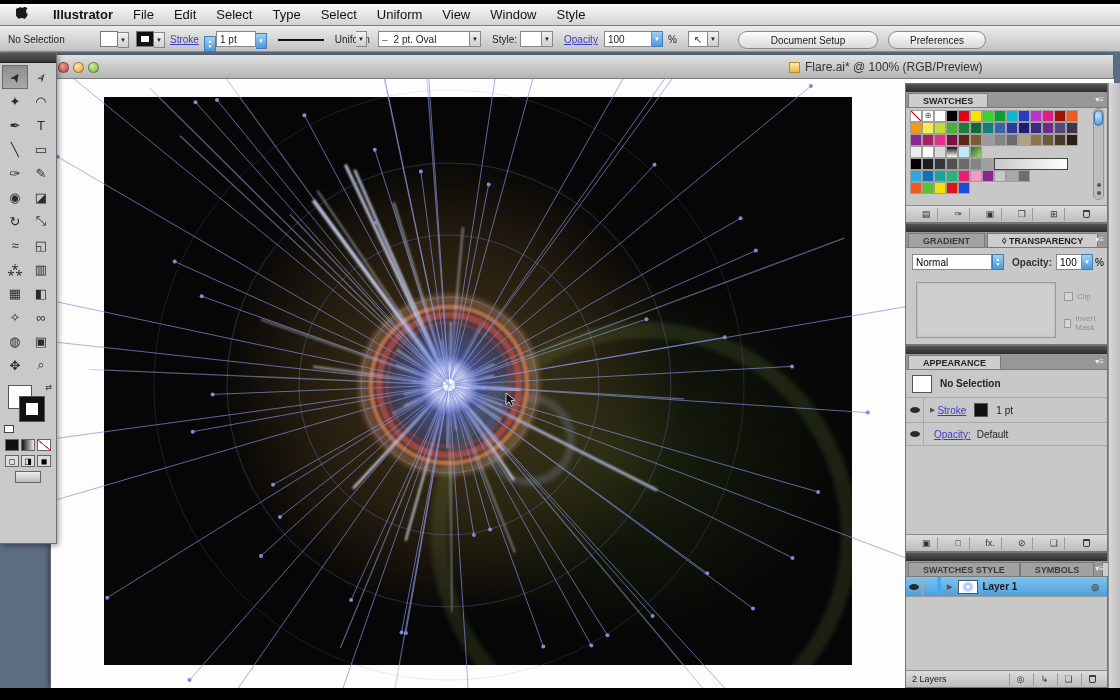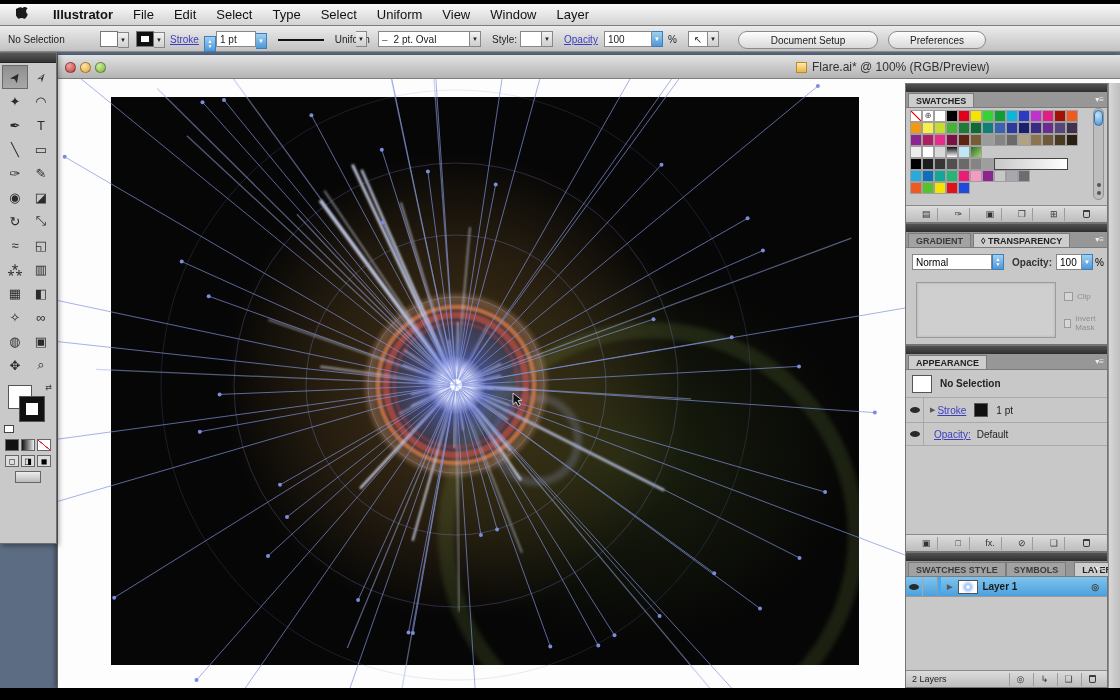--- a/index.html
+++ b/index.html
@@ -33,21 +33,21 @@
   .pill { border:1px solid #8a8a8a; border-radius:9px; height:18px; top:4px;
           background:linear-gradient(#fdfdfd,#d9d9d9); font-size:10px; color:#222;
           display:inline-flex; align-items:center; justify-content:center; }
   .linesample { display:inline-block; width:46px; height:2px; background:#111; vertical-align:middle; }
 
   
   #workspace { position:absolute; left:0; top:52px; width:1120px; height:636px;
                background:#5c6c82; }
 
   
-  #docwin { position:absolute; left:57px; top:3px; width:1063px; height:633px;
+  #docwin { position:absolute; left:50px; top:3px; width:1063px; height:633px;
             background:#fff; border-left:1px solid #666; box-shadow:-2px 0 4px rgba(0,0,0,.35); }
   #titlebar { position:absolute; left:0; top:0; width:100%; height:24px;
               background:linear-gradient(#e2e2e2,#b4b4b4); border-bottom:1px solid #7c7c7c; }
   .tl { position:absolute; top:7px; width:11px; height:11px; border-radius:50%;
         border:1px solid rgba(0,0,0,.35); }
   #tl-close{ left:7px;  background:radial-gradient(circle at 35% 30%,#f0a4a4,#c33d36); }
   #tl-min  { left:22px; background:radial-gradient(circle at 35% 30%,#ffe6a6,#e8a432); }
   #tl-zoom { left:37px; background:radial-gradient(circle at 35% 30%,#cdeea0,#7eb438); }
   #doctitle { position:absolute; left:738px; top:5px; font-size:12px; color:#333;
               display:flex; align-items:center; gap:5px; white-space:nowrap; }
@@ -88,21 +88,21 @@
 
   
   #dock { position:absolute; left:905px; top:31px; width:203px; height:605px; background:#b0b0b0; }
   #dock-edge { position:absolute; left:1108px; top:31px; width:12px; height:605px;
                background:linear-gradient(90deg,#d8d8d8,#bfbfbf); border-left:1px solid #8c8c8c; }
   .panel { position:absolute; left:0; width:203px; border:1px solid #757575; background:#c8c8c8; }
   .dragbar { height:8px; background:linear-gradient(#535353,#2e2e2e); }
   .tabrow { height:16px; background:#979797; display:flex; align-items:flex-end;
             border-bottom:1px solid #7b7b7b; position:relative; }
   .tab { font-size:9px; font-weight:bold; color:#222; background:#cdcdcd;
-         padding:2px 7px 1px; border:1px solid #7b7b7b; border-bottom:none; margin-left:2px;
+         padding:2px 14px 1px; border:1px solid #7b7b7b; border-bottom:none; margin-left:2px;
          white-space:nowrap; }
   .tab.inactive { background:#a2a2a2; color:#3a3a3a; }
   .pmenu { position:absolute; right:3px; top:3px; font-size:8px; color:#eee; }
   .iconstrip { position:absolute; left:0; bottom:0; width:100%; height:17px;
                background:linear-gradient(#dcdcdc,#bdbdbd); border-top:1px solid #8a8a8a;
                display:flex; align-items:center; justify-content:space-evenly; }
   .pbtn { font-size:9px; color:#333; width:22px; height:13px; display:flex;
           align-items:center; justify-content:center; border-right:1px solid #9c9c9c; }
   .pbtn:last-child { border-right:none; }
   .trash { display:inline-block; width:7px; height:8px; border:1px solid #3a3a3a;
@@ -175,21 +175,21 @@
   </span>
 <span class="mi app">Illustrator</span>
     <span class="mi">File</span>
     <span class="mi">Edit</span>
     <span class="mi">Select</span>
     <span class="mi">Type</span>
     <span class="mi">Select</span>
     <span class="mi">Uniform</span>
     <span class="mi">View</span>
     <span class="mi">Window</span>
-    <span class="mi">Layer</span>
+    <span class="mi">Style</span>
   </div>
 
 <div id="controlbar">
   <span style="left:8px; top:8px;">No Selection</span>
 
   <span style="left:100px;">
     <span class="swbox" style="background:#fff"></span><span class="darr">▼</span>
   </span>
   <span style="left:136px;">
     <span class="swbox" style="background:#fff; box-shadow:inset 0 0 0 4px #111;"></span><span class="darr">▼</span>

